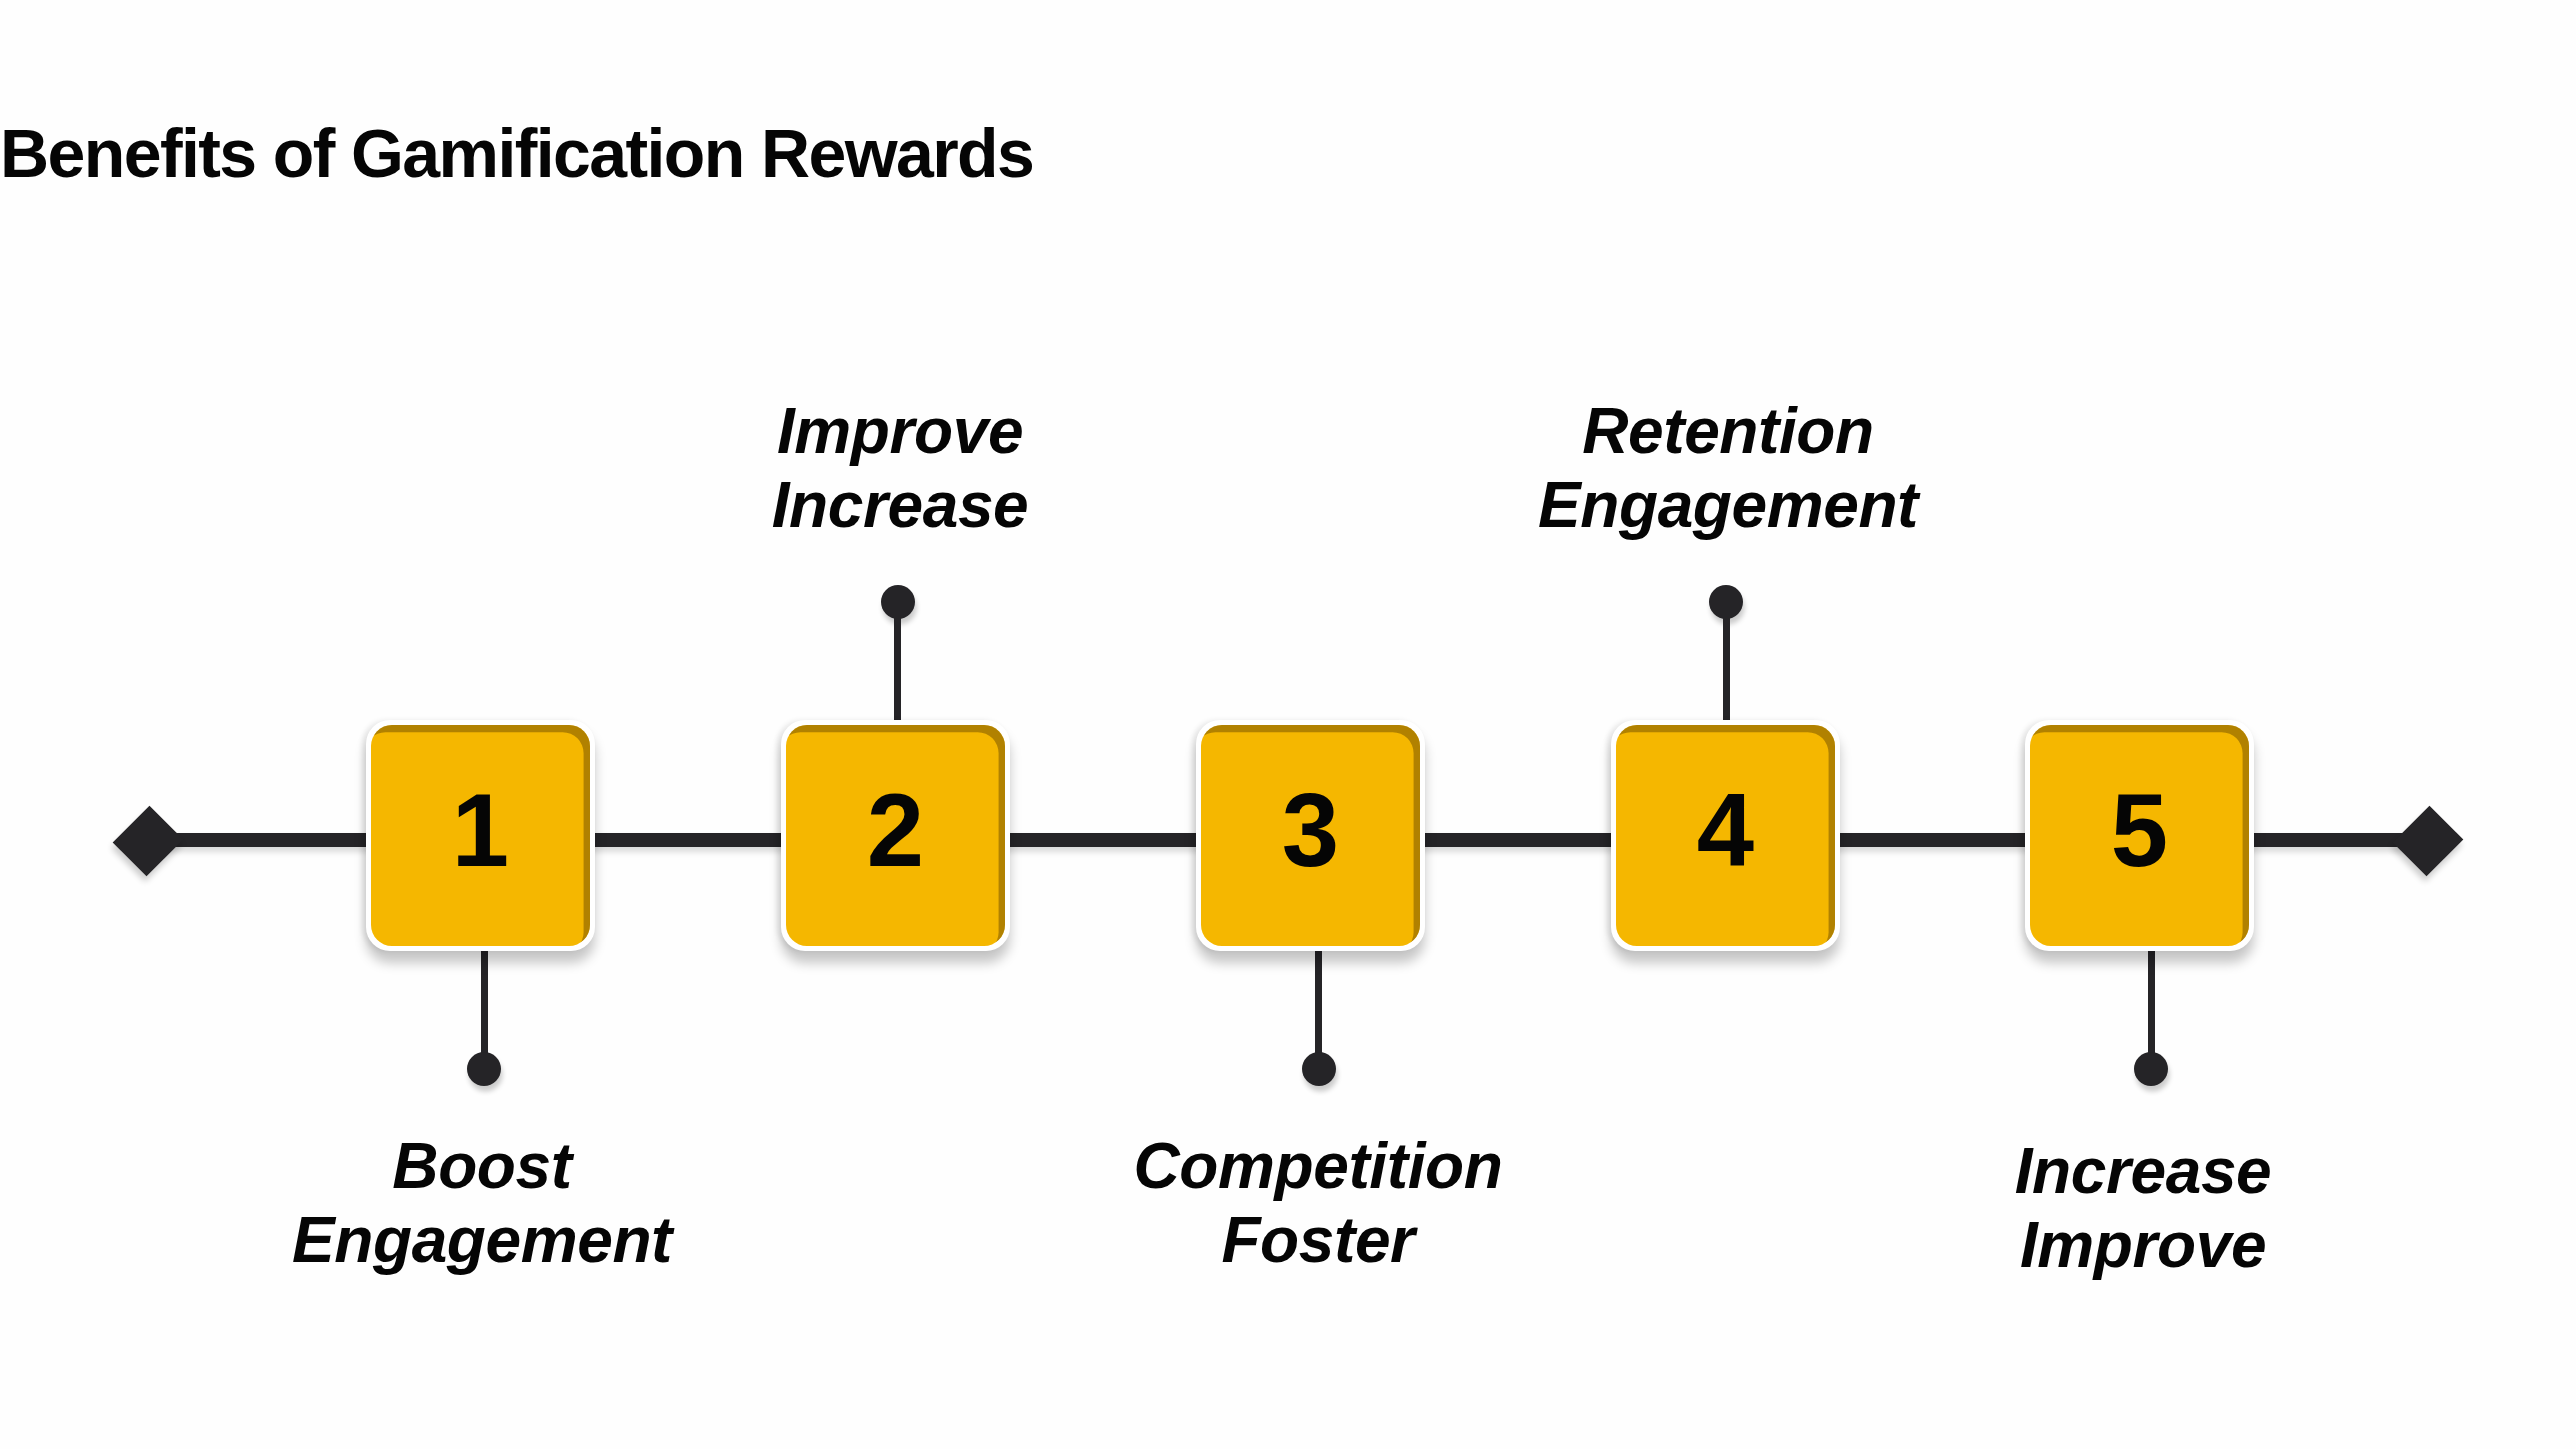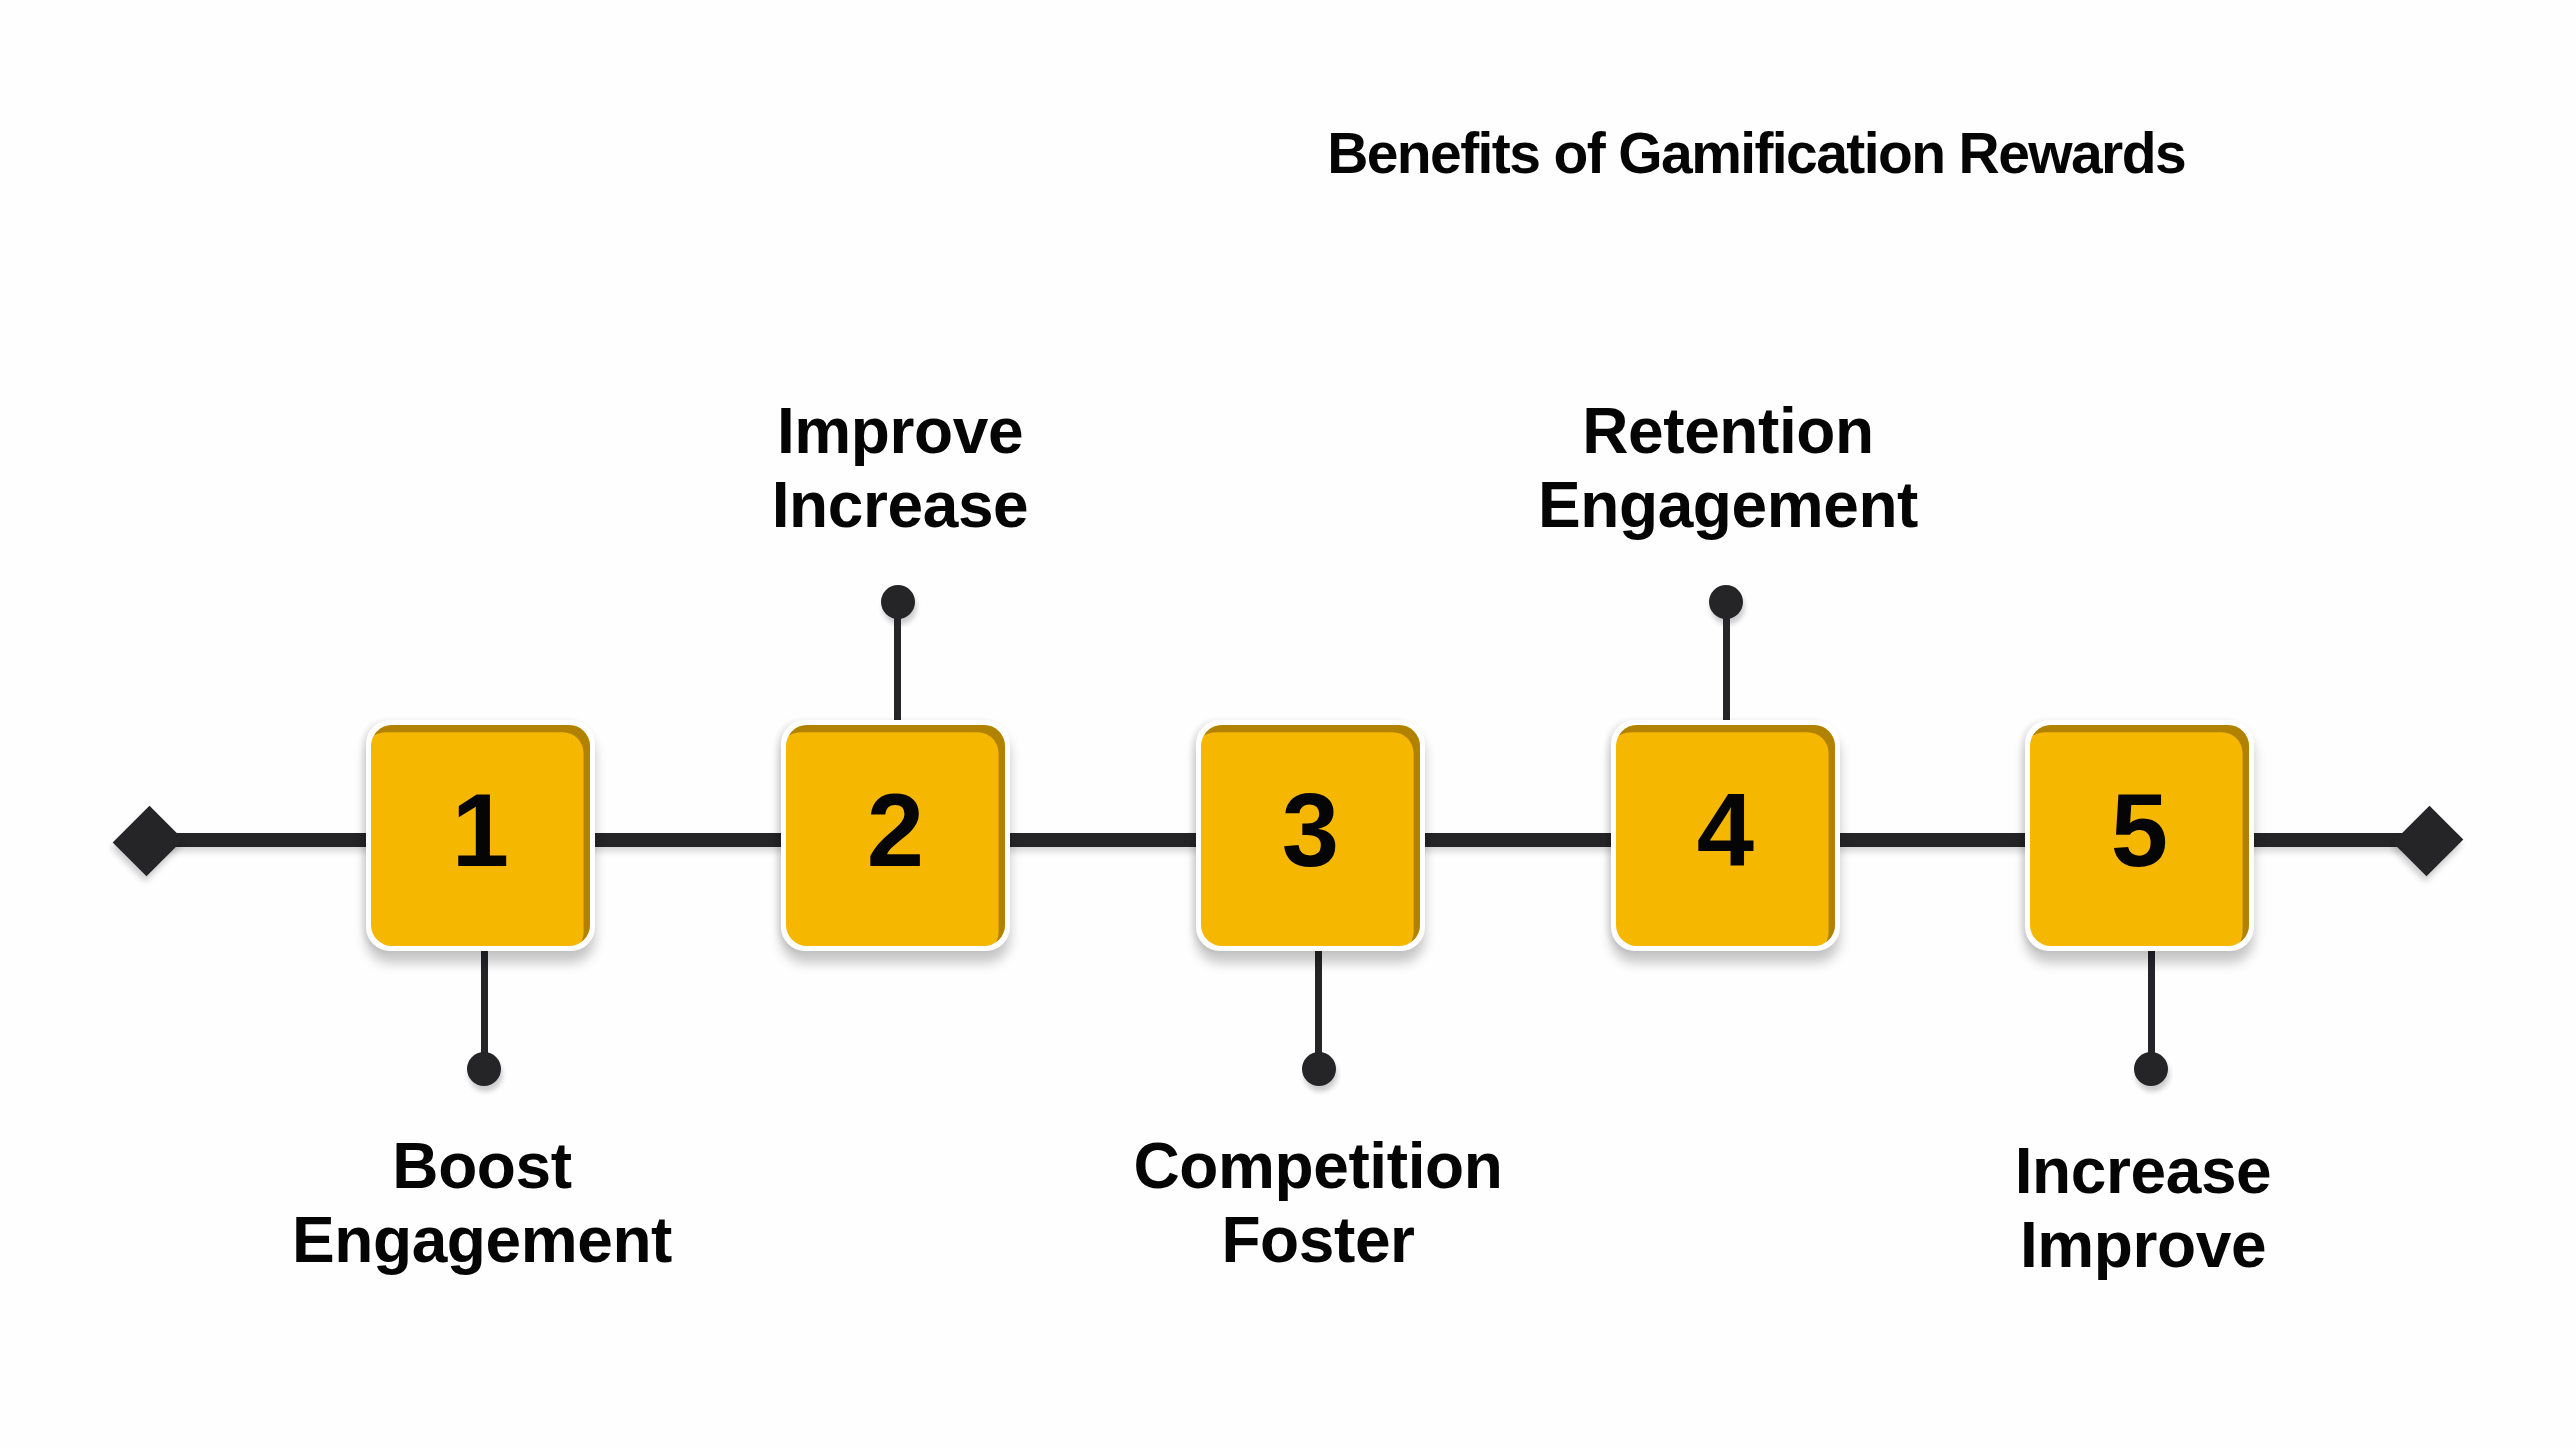--- a/index.html
+++ b/index.html
@@ -8,22 +8,22 @@
       background: #fefefe;
       position: relative;
       overflow: hidden;
       font-family: "Liberation Sans", "DejaVu Sans", sans-serif;
       color: #050505;
     }
     .title {
       position: absolute;
       left: 0; width: 2185px;
       top: 101px;
-      text-align: right;
-      font-size: 57px;
+      text-align: left;
+      font-size: 68px;
       font-weight: bold;
       letter-spacing: -1.6px;
       line-height: 105px;
       margin: 0;
     }
     .timeline-line {
       position: absolute;
       left: 148px; width: 2280px;
       top: 833px; height: 13.7px;
       background: #252427;
@@ -85,21 +85,21 @@
     .label {
       position: absolute;
       width: 564px;
       text-align: center;
       font-size: 64px;
       font-weight: bold;
       line-height: 74px;
       letter-spacing: -0.4px;
       color: #050505;
     }
-    .label span { display: block; }
+    .label span { display: block; font-style: italic; }
   </style>
 </head>
 <body>
 
 <h1 class="title">Benefits of Gamification Rewards</h1>
 
 <div class="timeline-line"></div>
 <div class="end-diamond left"></div>
 <div class="end-diamond right"></div>
 

